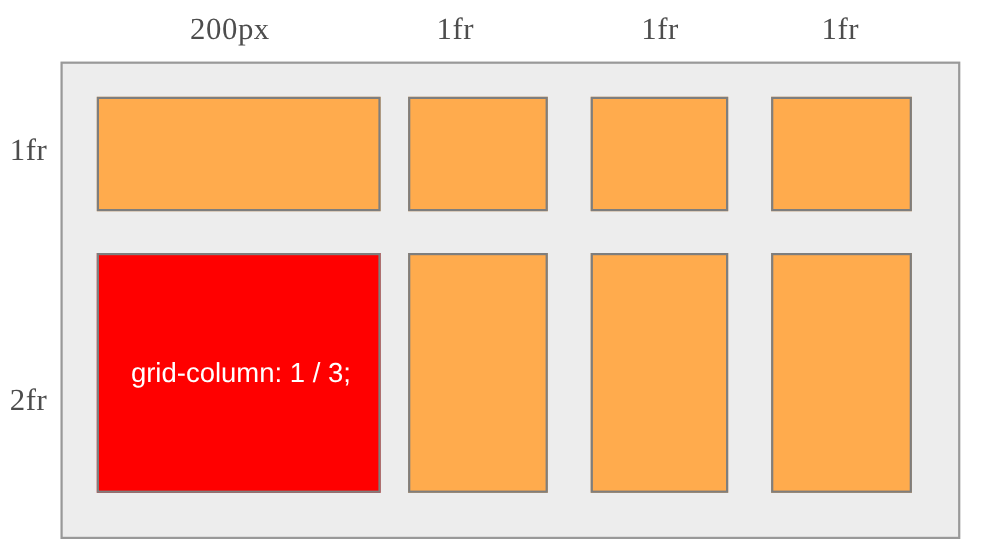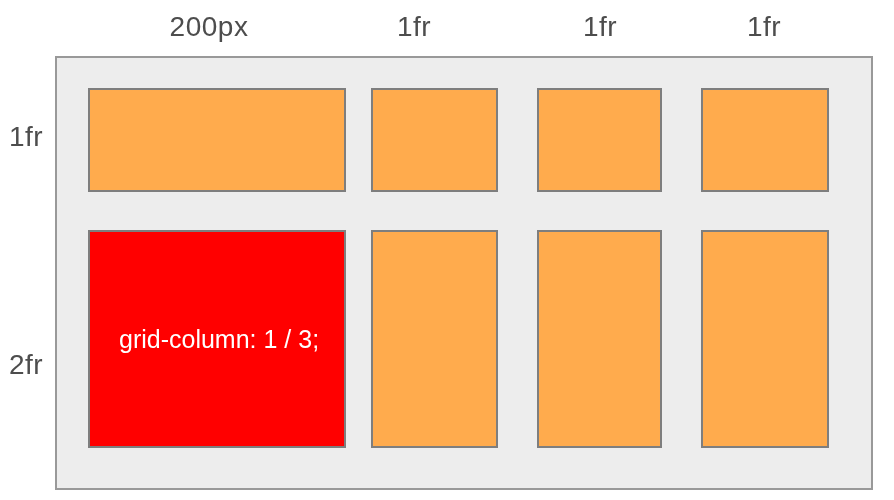--- a/index.html
+++ b/index.html
@@ -15,20 +15,21 @@
     font-family: "Liberation Sans", sans-serif;
     overflow: hidden;
   }
   .track-label {
     position: absolute;
     transform: translate(-50%, -50%);
     font-size: 28px;
     color: var(--label-color, #4d4d4d);
     white-space: nowrap;
     letter-spacing: 0.5px;
+    font-family: Liberation Serif, serif;
   }
   .col-label-1 { left: 209px; top: 27px; }
   .col-label-2 { left: 414px; top: 27px; }
   .col-label-3 { left: 600px; top: 27px; }
   .col-label-4 { left: 764px; top: 27px; }
   .row-label-1 { left: 26px;  top: 137px; }
   .row-label-2 { left: 26px;  top: 365px; }
 
   .grid-container {
     position: absolute;

